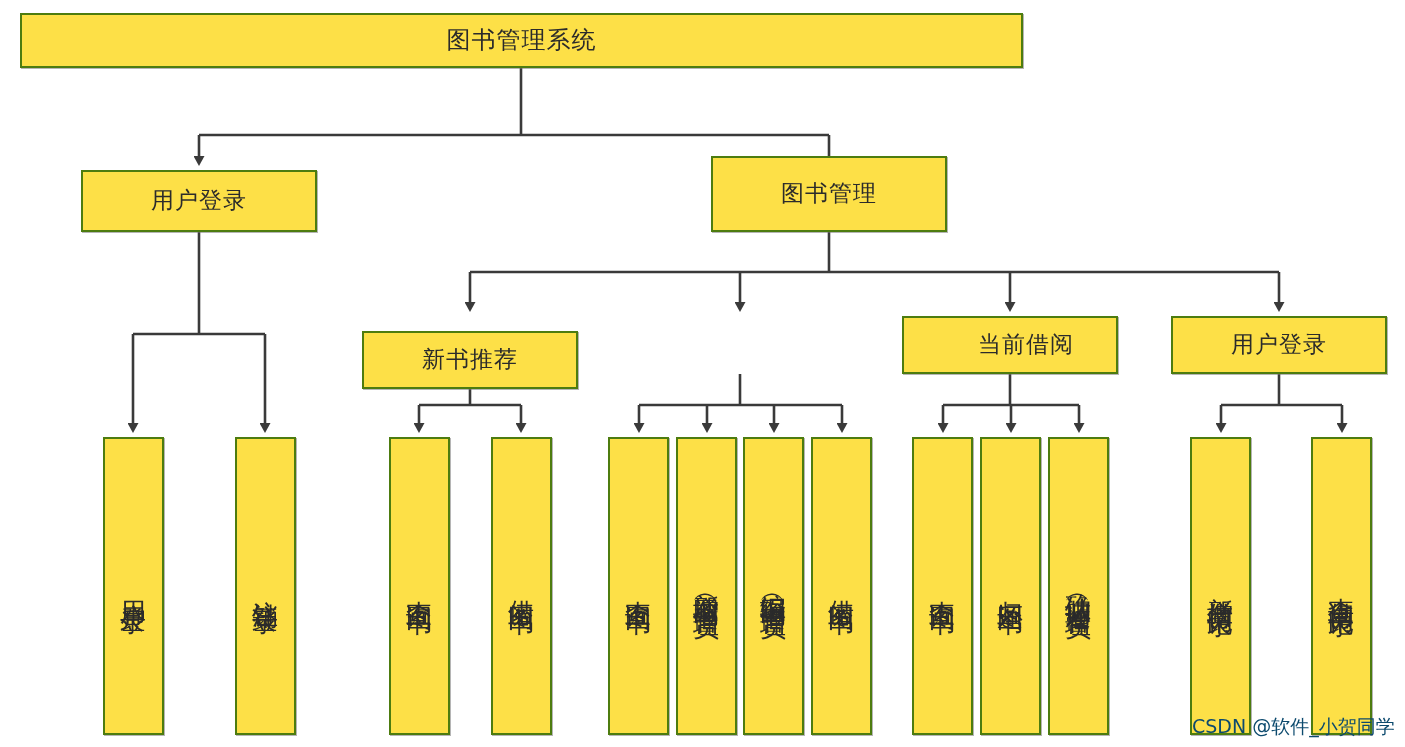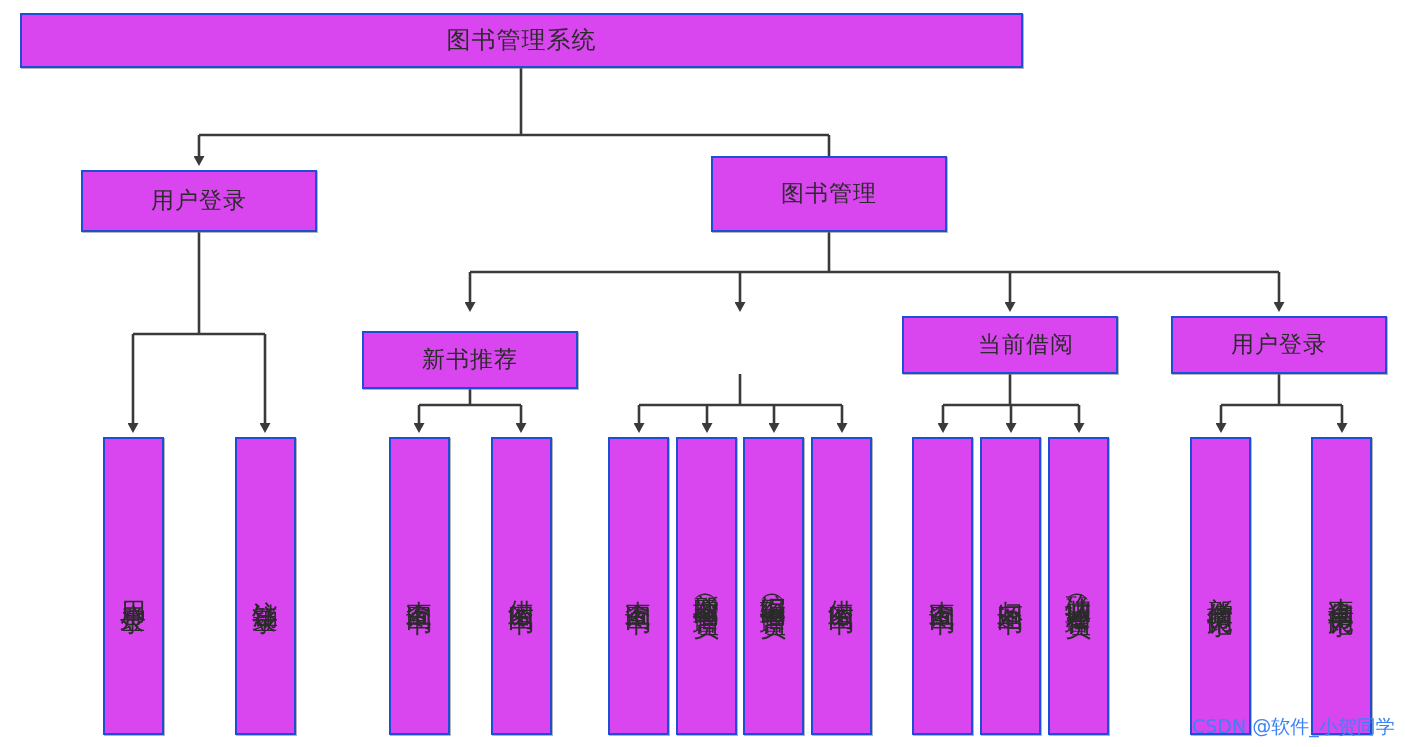--- a/index.html
+++ b/index.html
@@ -22,22 +22,22 @@
     position: absolute;
     left: 0;
     top: 0;
     width: 1405px;
     height: 747px;
     pointer-events: none;
   }
   .node {
     position: absolute;
     box-sizing: border-box;
-    background: #d946ef;
-    border: 2px solid #1d4ed8;
+    background: #fde047;
+    border: 2px solid #4d7c0f;
     box-shadow: 1px 1px 0 0 rgba(120,120,120,0.55);
     display: flex;
     align-items: center;
     justify-content: center;
     color: #2b2b2b;
   }
   .node .label {
     display: block;
     text-align: center;
     line-height: 1.18;
@@ -62,21 +62,21 @@
     text-orientation: upright;
     font-size: 26px;
     line-height: 1;
     letter-spacing: 3px;
     white-space: nowrap;
     max-height: 100%;
   }
   .watermark {
     position: absolute;
     font-size: 19px;
-    color: #3b82f6;
+    color: #0c4a6e;
     white-space: nowrap;
     user-select: none;
   }
 </style>
 </head>
 <body>
 
 <div id="canvas">
 
   <svg class="edges" viewBox="0 0 1405 747" xmlns="http://www.w3.org/2000/svg">

